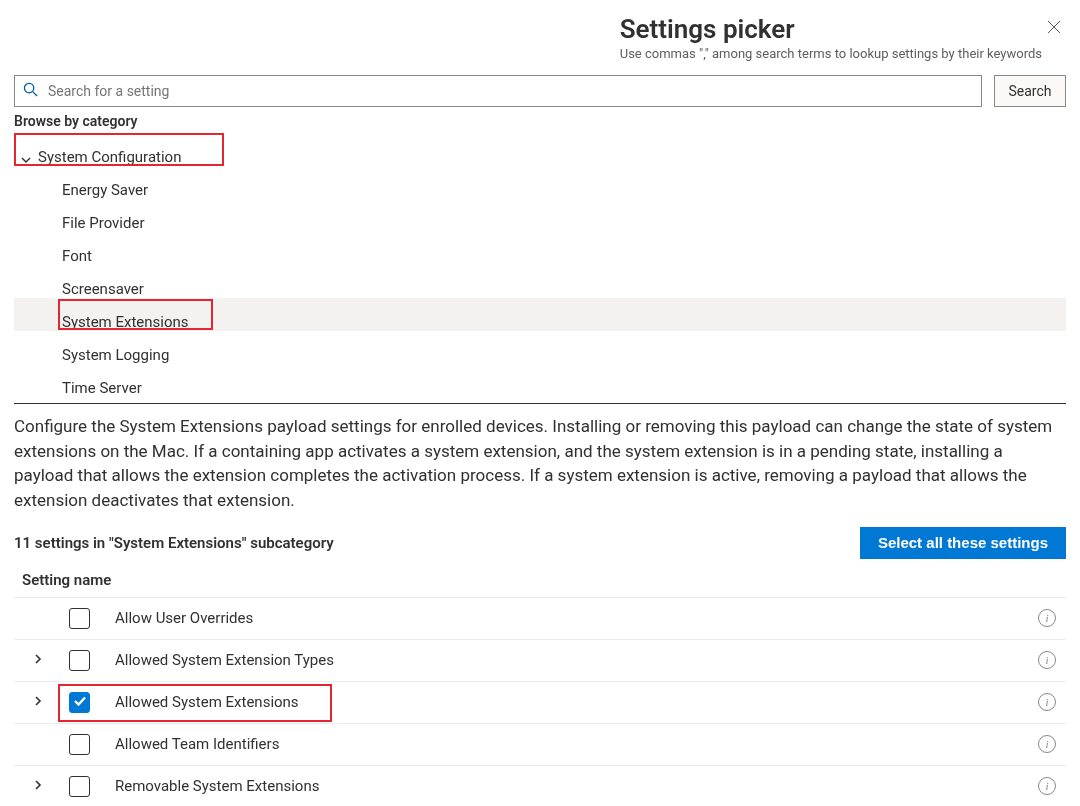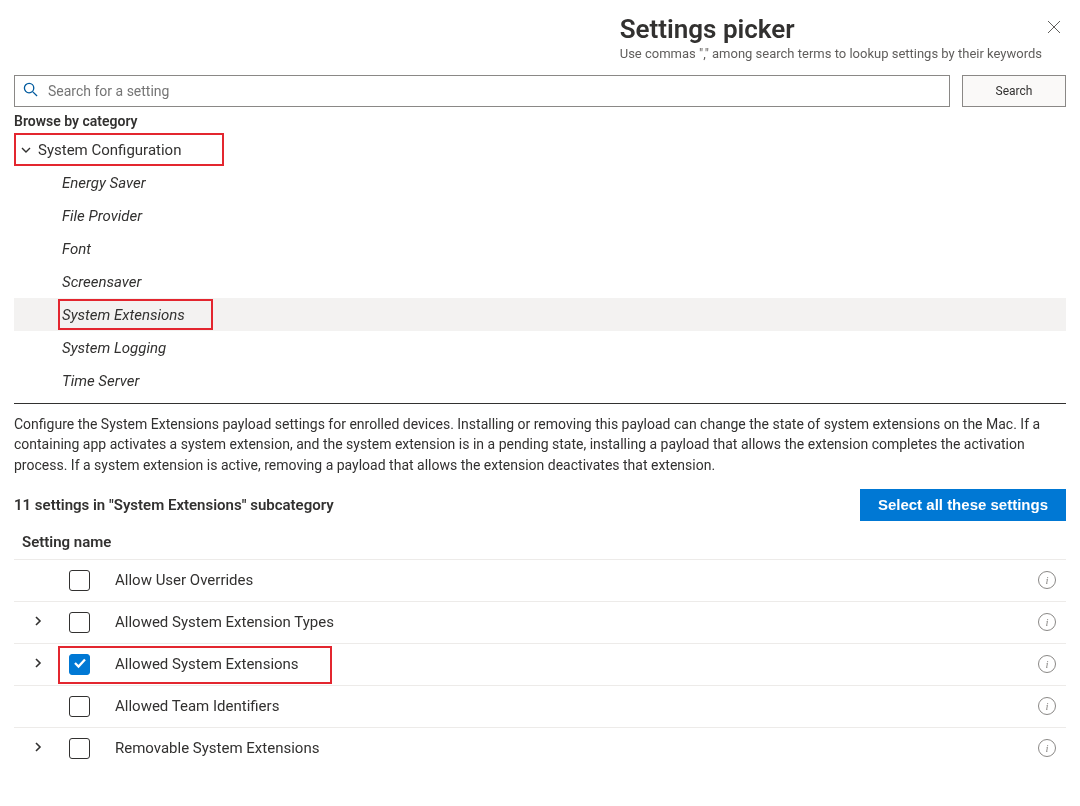--- a/index.html
+++ b/index.html
@@ -20,36 +20,36 @@
   .search-row { display:flex; gap:12px; margin-bottom:6px; }
   .search-box {
     flex:1; display:flex; align-items:center; gap:8px;
     border:1px solid #8a8886; height:32px; padding:0 8px;
   }
   .search-box svg { width:15px; height:15px; stroke:#005a9e; fill:none; stroke-width:1.4; }
   .search-inp {
     border:none; outline:none; flex:1; font-size:14px; font-family:inherit; color:#6d28d9;
   }
   .search-btn {
-    width:104px; height:32px; border:1px solid #8a8886; background:#faf9f8;
-    font-family:inherit; font-size:12px; color:#323130; cursor:pointer;
+    width:72px; height:32px; border:1px solid #8a8886; background:#faf9f8;
+    font-family:inherit; font-size:14px; color:#323130; cursor:pointer;
   }
   .browse-hdr { font-weight:600; font-size:14px; margin-top:2px; margin-bottom:4px; }
 
   .cat-root { margin-bottom:6px; }
-  .cat-row { display:flex; align-items:center; height:33px; padding-left:4px; cursor:pointer; }
+  .cat-row { display:flex; align-items:flex-end; height:33px; padding-left:4px; cursor:pointer; }
   .cat-row.sel { background:#f3f2f1; }
   .cat-row .chev { width:16px; margin-right:4px; display:flex; justify-content:center; }
   .cat-row .chev svg { width:12px; height:12px; stroke:#323130; stroke-width:1.4; fill:none; }
-  .cat-children .cat-row { padding-left:48px;font-style:italic; }
+  .cat-children .cat-row { padding-left:48px; }
   .cat-row .label { font-size:15px; }
 
   hr.sep { border:none; border-top:1px solid #323130; margin:6px 0 10px 0; }
 
-  .desc { font-size:14px; color:#323130; line-height:1.45; margin-bottom:14px; }
+  .desc { font-size:17px; color:#323130; line-height:1.45; margin-bottom:14px; }
 
   .subhdr-row { display:flex; align-items:center; justify-content:space-between; margin-bottom:8px; }
   .subhdr { font-weight:600; font-size:15px; }
   .select-all {
     background:#0078d4; color:#fff; border:none; height:32px; padding:0 18px;
     font-family:Liberation Sans, sans-serif; font-size:15px; font-weight:600; cursor:pointer;
   }
   .colhdr { font-weight:600; font-size:15px; padding:4px 0 8px 8px; }
 
   .settings-list { }

